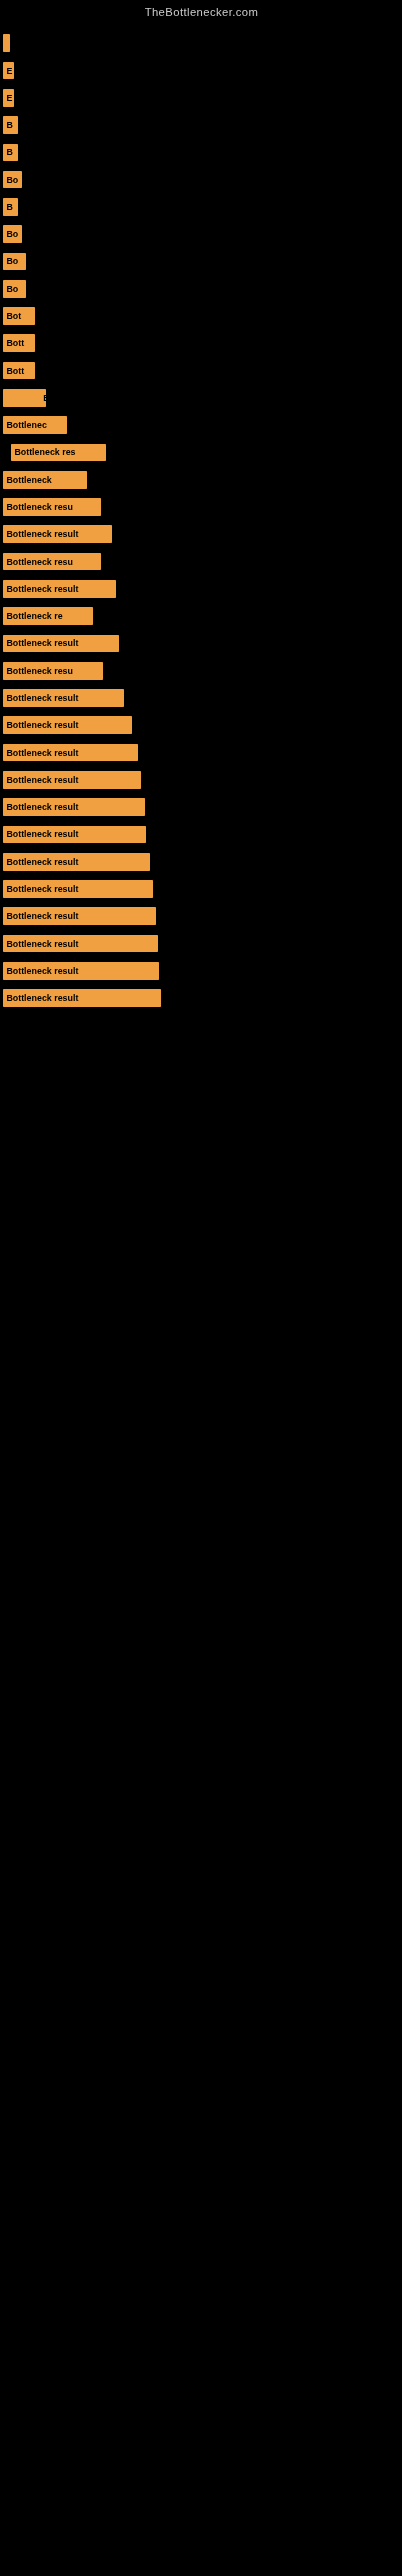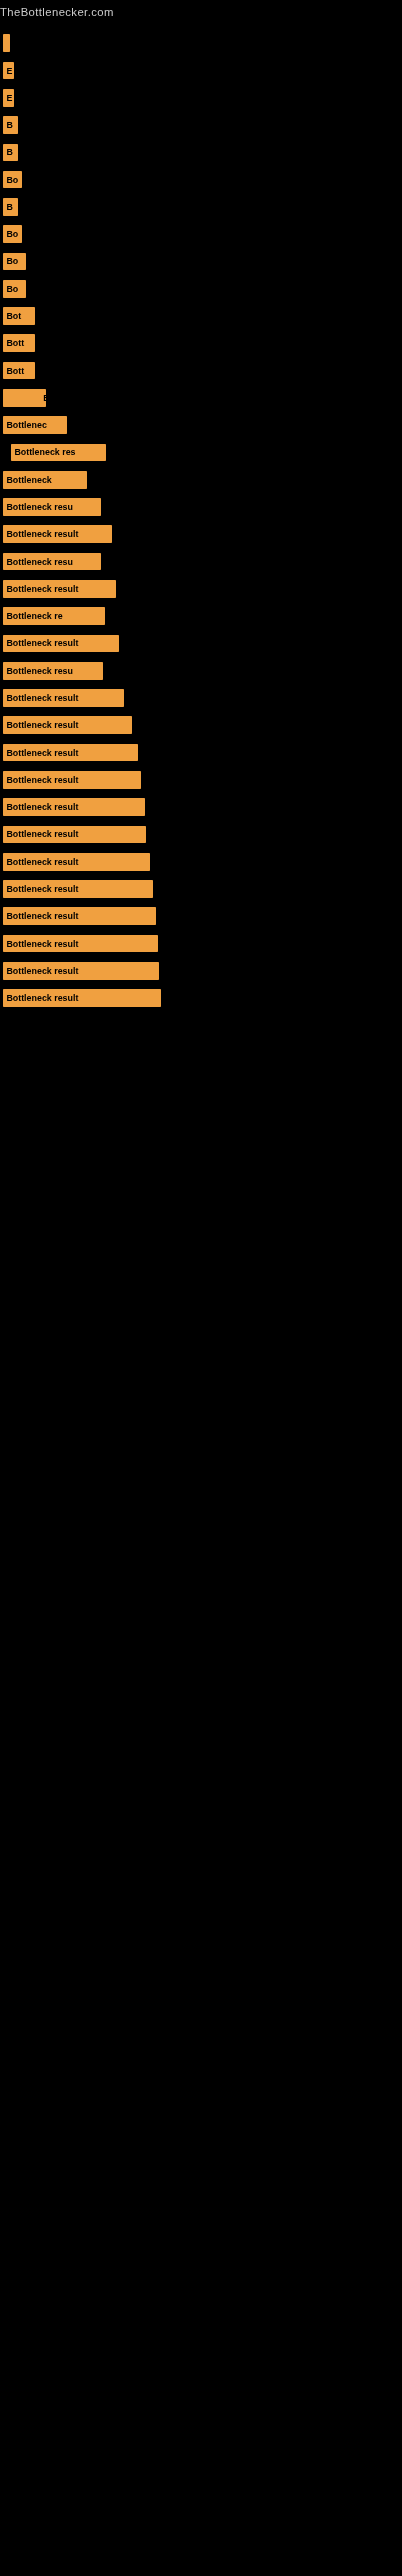--- a/index.html
+++ b/index.html
@@ -7,21 +7,21 @@
       background-color: #000;
       width: 403px;
       min-height: 2576px;
       font-family: Arial, sans-serif;
       position: relative;
       overflow-x: hidden;
     }
     .site-title {
       color: #ccc;
       font-size: 11.3px;
-      text-align: left;
+      text-align: center;
       padding: 6.4px 0 3.2px 0;
       letter-spacing: 0.4px;
     }
     .bars-container {
       padding-top: 8px;
     }
     .bar-row {
       display: flex;
       align-items: center;
       margin-bottom: 0px;
@@ -151,21 +151,21 @@
       <div class="bar-label" style="width: 98px;">
         <span>Bottleneck resu</span>
       </div>
     </div>
     <div class="bar-row">
       <div class="bar-label" style="width: 113px;">
         <span>Bottleneck result</span>
       </div>
     </div>
     <div class="bar-row">
-      <div class="bar-label" style="width: 102px; text-align: right;">
+      <div class="bar-label" style="width: 90px; text-align: right;">
         <span>Bottleneck re</span>
       </div>
     </div>
     <div class="bar-row">
       <div class="bar-label" style="width: 116px;">
         <span>Bottleneck result</span>
       </div>
     </div>
     <div class="bar-row">
       <div class="bar-label" style="width: 100px;">

